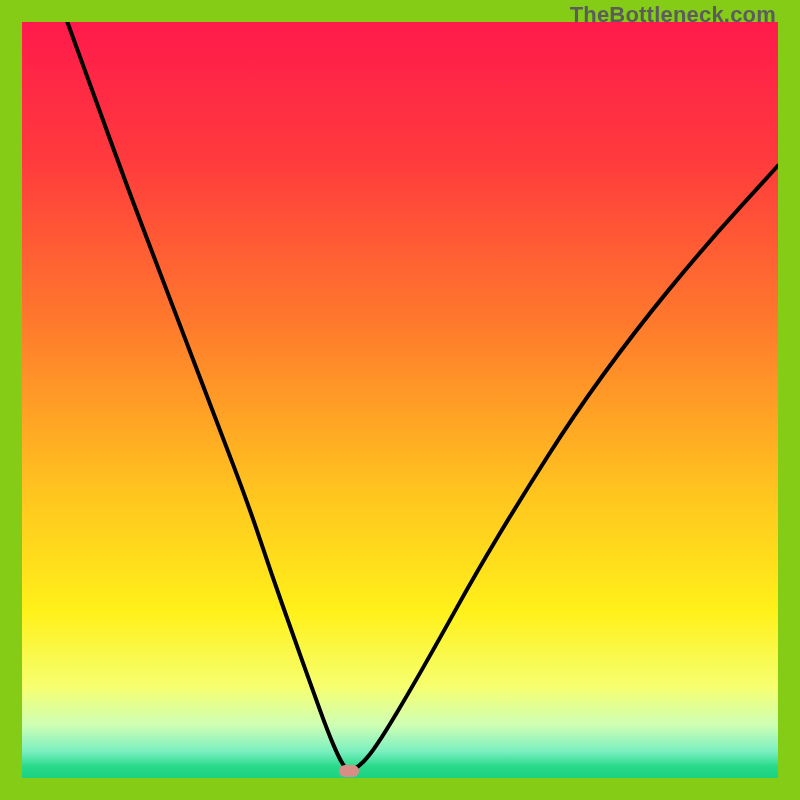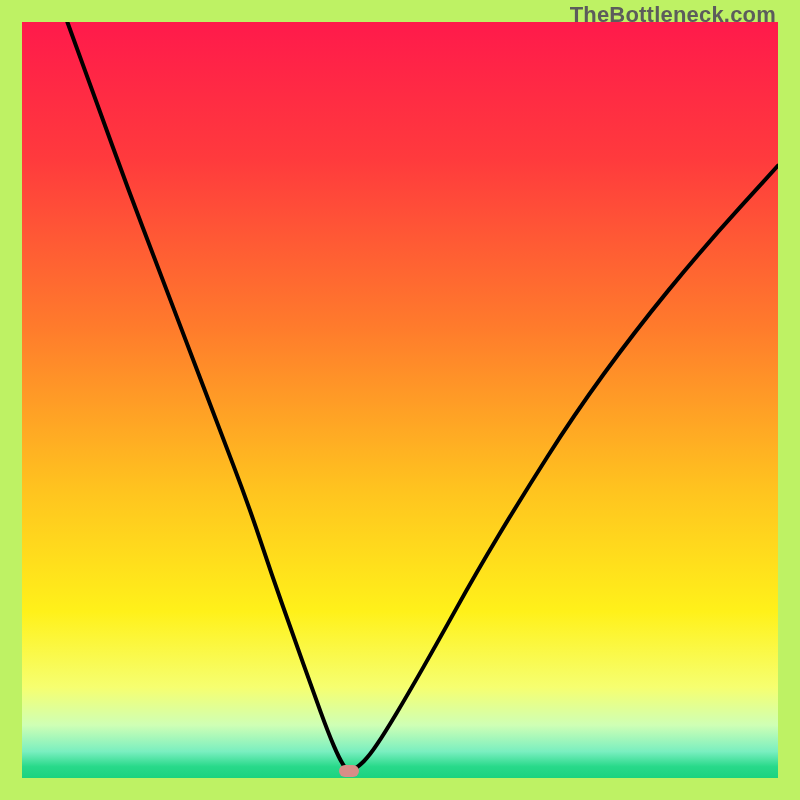--- a/index.html
+++ b/index.html
@@ -1,21 +1,21 @@
 <!DOCTYPE html>
 <html><head>
 <meta charset="utf-8">
 <style>
   * { margin: 0; padding: 0; box-sizing: border-box; }
   html, body { width: 800px; height: 800px; overflow: hidden; background: #000; }
   .frame {
     position: relative;
     width: 800px;
     height: 800px;
-    background: #bef264;
+    background: #84cc16;
   }
   .watermark {
     position: absolute;
     top: 2px;
     right: 24px;
     font-family: Arial, Helvetica, sans-serif;
     font-size: 22px;
     font-weight: 600;
     color: #5c5c5c;
     letter-spacing: 0.2px;

